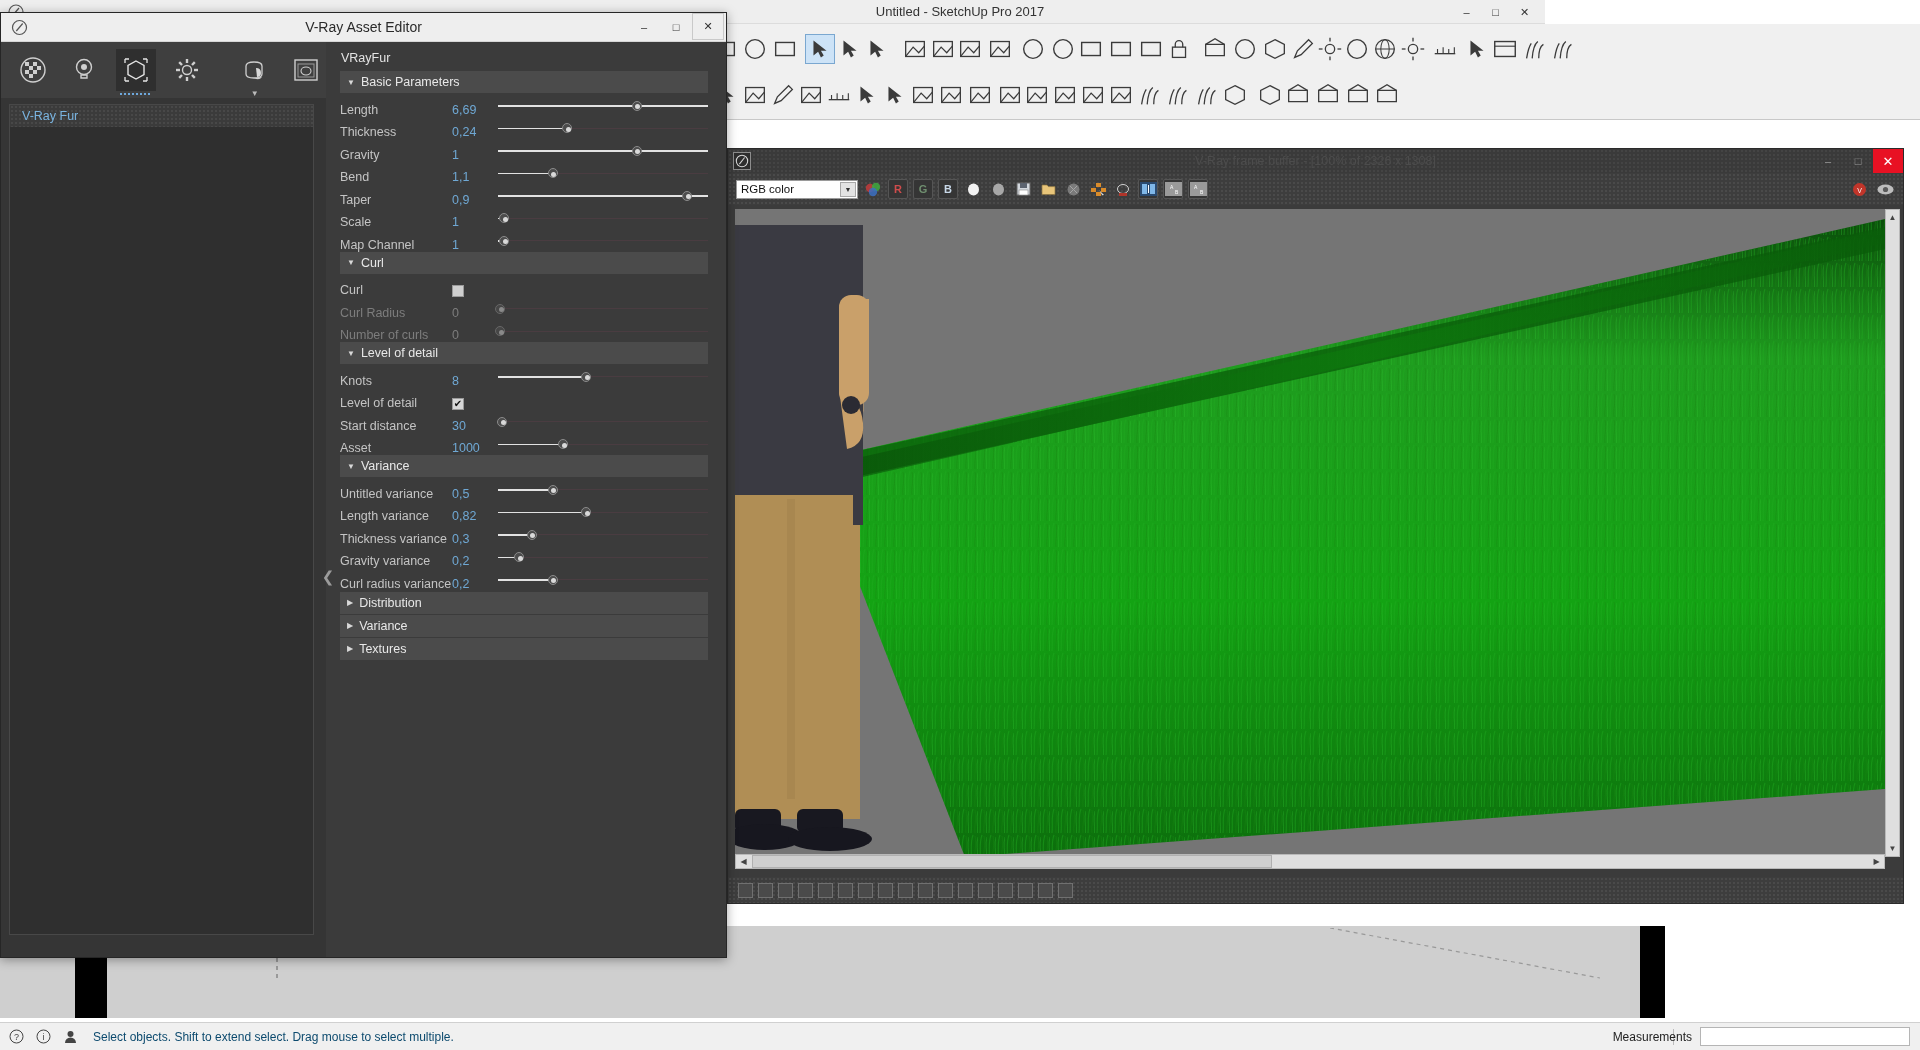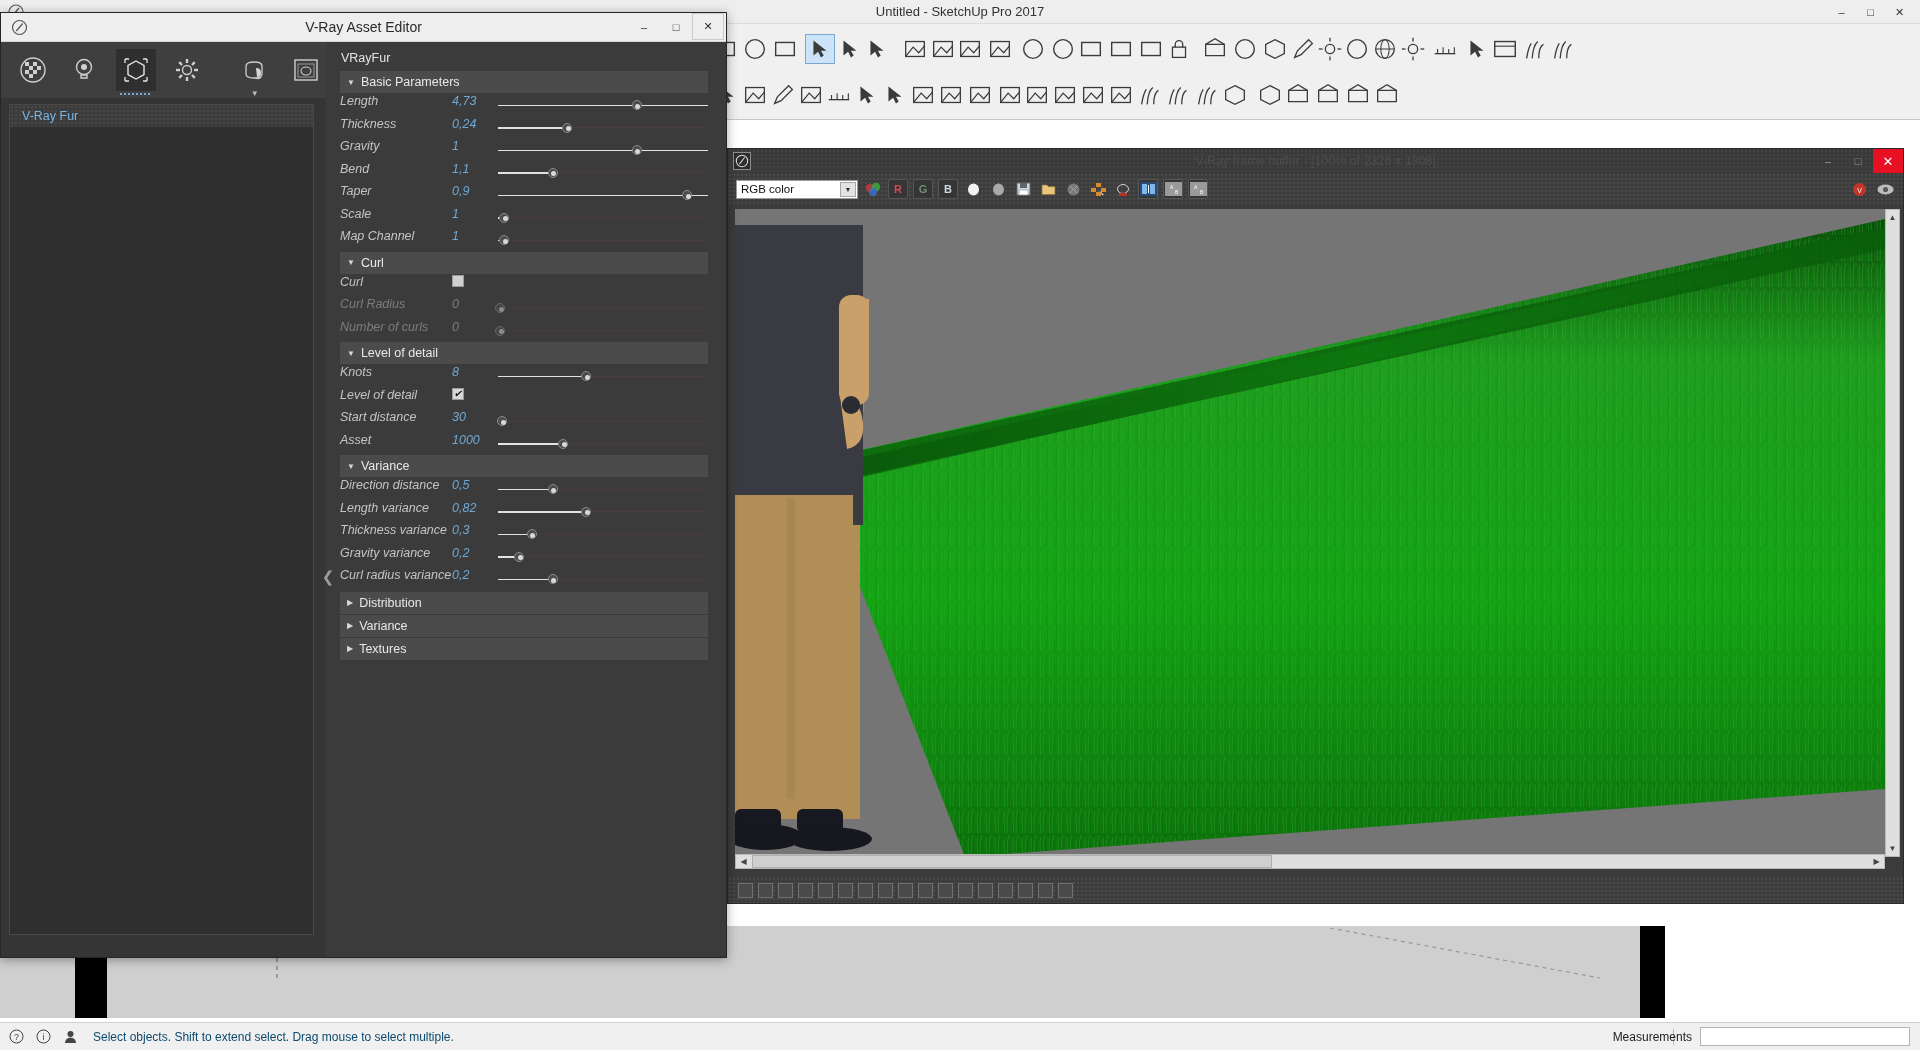--- a/index.html
+++ b/index.html
@@ -8,21 +8,21 @@
     width: 1920px; height: 1050px;
     overflow: hidden;
     font-family: "Liberation Sans", sans-serif;
     background: #ffffff;
   }
   #root { position: relative; width: 1920px; height: 1050px; }
 
   
   .su-window { position:absolute; left:0; top:0; width:1920px; height:1050px; background:#ffffff; }
   .su-titlebar {
-    position:absolute; left:0; top:0; width:1920px; height:24px;
+    position:absolute; left:0; top:0; width:1545px; height:24px;
     background:#eeeeee; border-bottom:1px solid #dcdcdc;
   }
   .su-title {
     position:absolute; left:0; top:0; width:1920px; height:24px;
     line-height:24px; text-align:center;
     font-size:13px; color:#333;
   }
   .su-wbtns { position:absolute; right:6px; top:0; height:24px; display:flex; align-items:center; gap:0px; }
   .su-wbtn { width:29px; height:22px; display:flex; align-items:center; justify-content:center; font-size:11px; color:#333; }
   .su-wbtn.close { background:#e81123; color:#fff; }
@@ -215,21 +215,21 @@
   .params { position:absolute; left:14px; top:29px; right:18px; }
 
   .sec-header {
     height:22px; background:#4b4b4b; display:flex; align-items:center;
     padding-left:7px; margin-bottom:1px;
     font-size:12.5px; color:#e8e8e8;
   }
   .sec-header .tri { font-size:8px; margin-right:6px; color:#d8d8d8; }
   .sec-header.collapsed { margin-top:1px; }
 
-  .row { height:22.5px; display:flex; align-items:flex-start;font-style:italic; }
+  .row { height:22.5px; display:flex; align-items:flex-end; }
   .row .label { width:112px; font-size:12.5px; color:#c4c4c4; }
   .row .value { width:46px; font-size:12.5px; color:#6fa8d4; }
   .row.disabled .label { color:#7d7d7d; }
   .row.disabled .value { color:#7d7d7d; }
   .row .sliderwrap { position:relative; flex:1; height:22px; }
   .track-off { position:absolute; left:0; top:10.5px; width:100%; height:1px; background:#4a3c41; }
   .track-on { position:absolute; left:0; top:10.5px; height:1.5px; background:#e2e2e2; }
   .knob {
     position:absolute; top:6px; width:10px; height:10px; border-radius:50%;
     background:#4c4c4c; border:1px solid #8b8b8b;
@@ -941,21 +941,21 @@
       <div class="vae-right">
         <div class="vae-collapse">❮</div>
         <div class="asset-name">VRayFur</div>
         <div class="params" id="params">
             <div class="sec-header">
               <span class="tri">▼</span>
               <span>Basic Parameters</span>
             </div>
             <div class="row">
               <div class="label">Length</div>
-              <div class="value">4,73</div>
+              <div class="value">6,69</div>
               <div class="sliderwrap">
                 <div class="track-off"></div>
                 <div class="track-on" style="width: 100%;"></div>
                 <div class="knob" style="left: calc(66% - 5px);">
                   <div class="dot"></div>
                 </div>
               </div>
             </div>
             <div class="row">
               <div class="label">Thickness</div>
@@ -1092,21 +1092,21 @@
                 <div class="knob" style="left: calc(31% - 5px);">
                   <div class="dot"></div>
                 </div>
               </div>
             </div>
             <div class="sec-header">
               <span class="tri">▼</span>
               <span>Variance</span>
             </div>
             <div class="row">
-              <div class="label">Direction distance</div>
+              <div class="label">Untitled variance</div>
               <div class="value">0,5</div>
               <div class="sliderwrap">
                 <div class="track-off"></div>
                 <div class="track-on" style="width: 26%;"></div>
                 <div class="knob" style="left: calc(26% - 5px);">
                   <div class="dot"></div>
                 </div>
               </div>
             </div>
             <div class="row">

